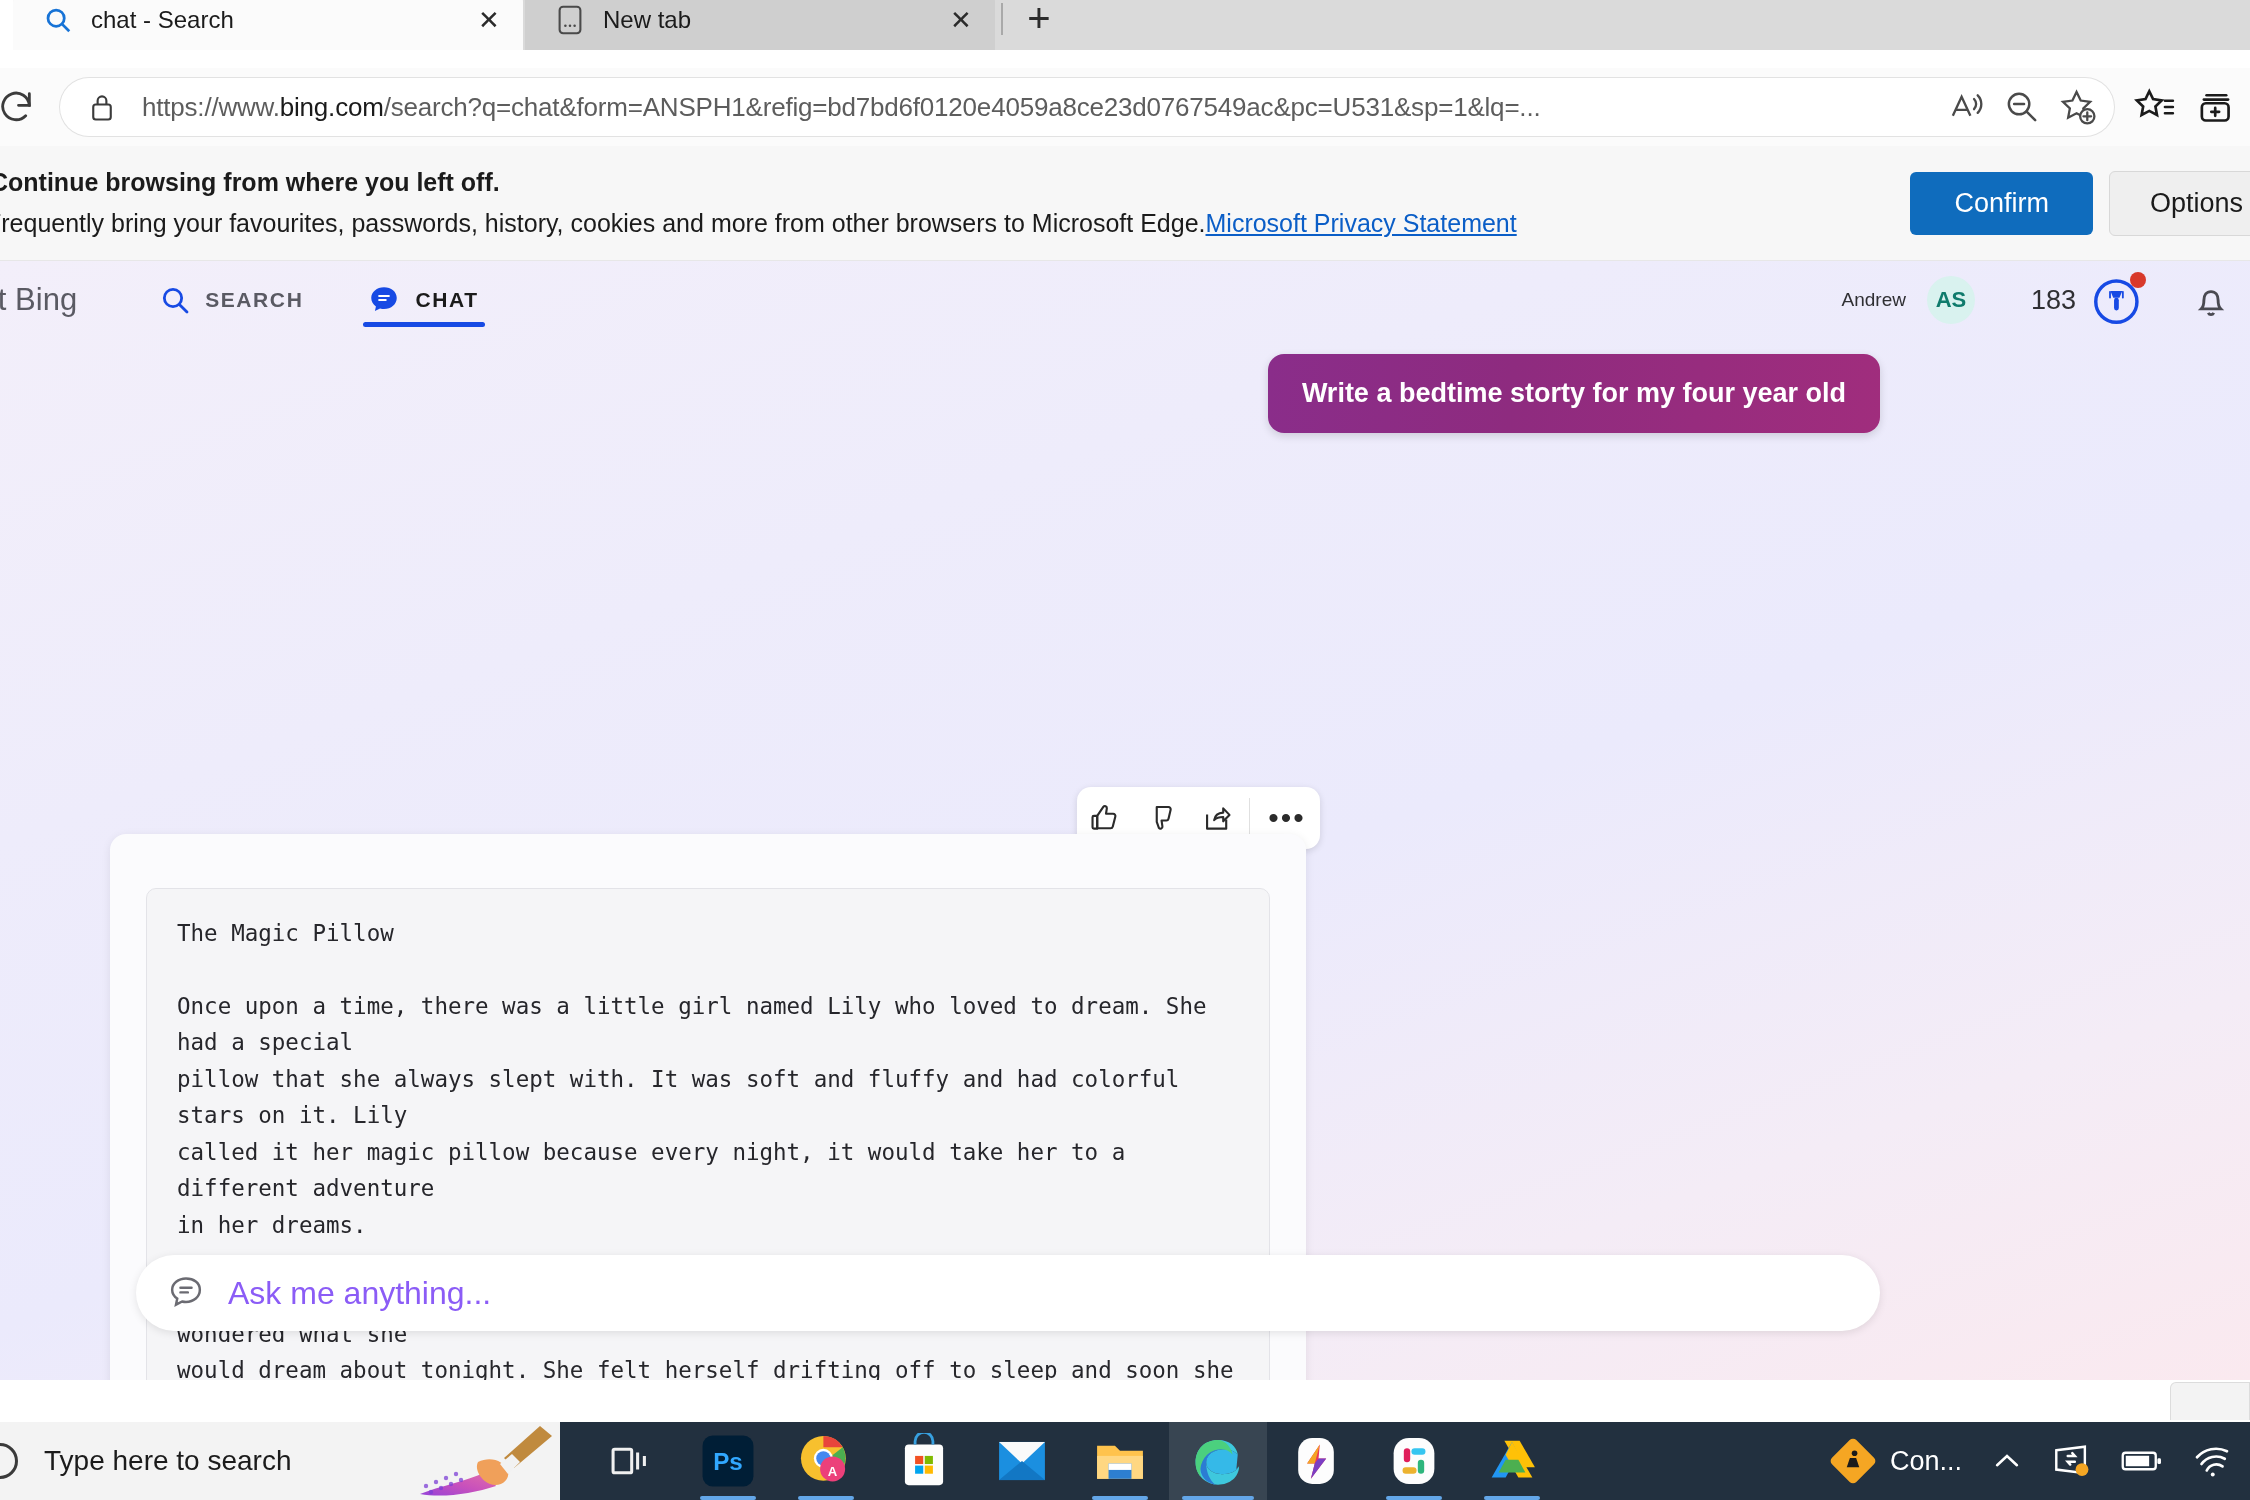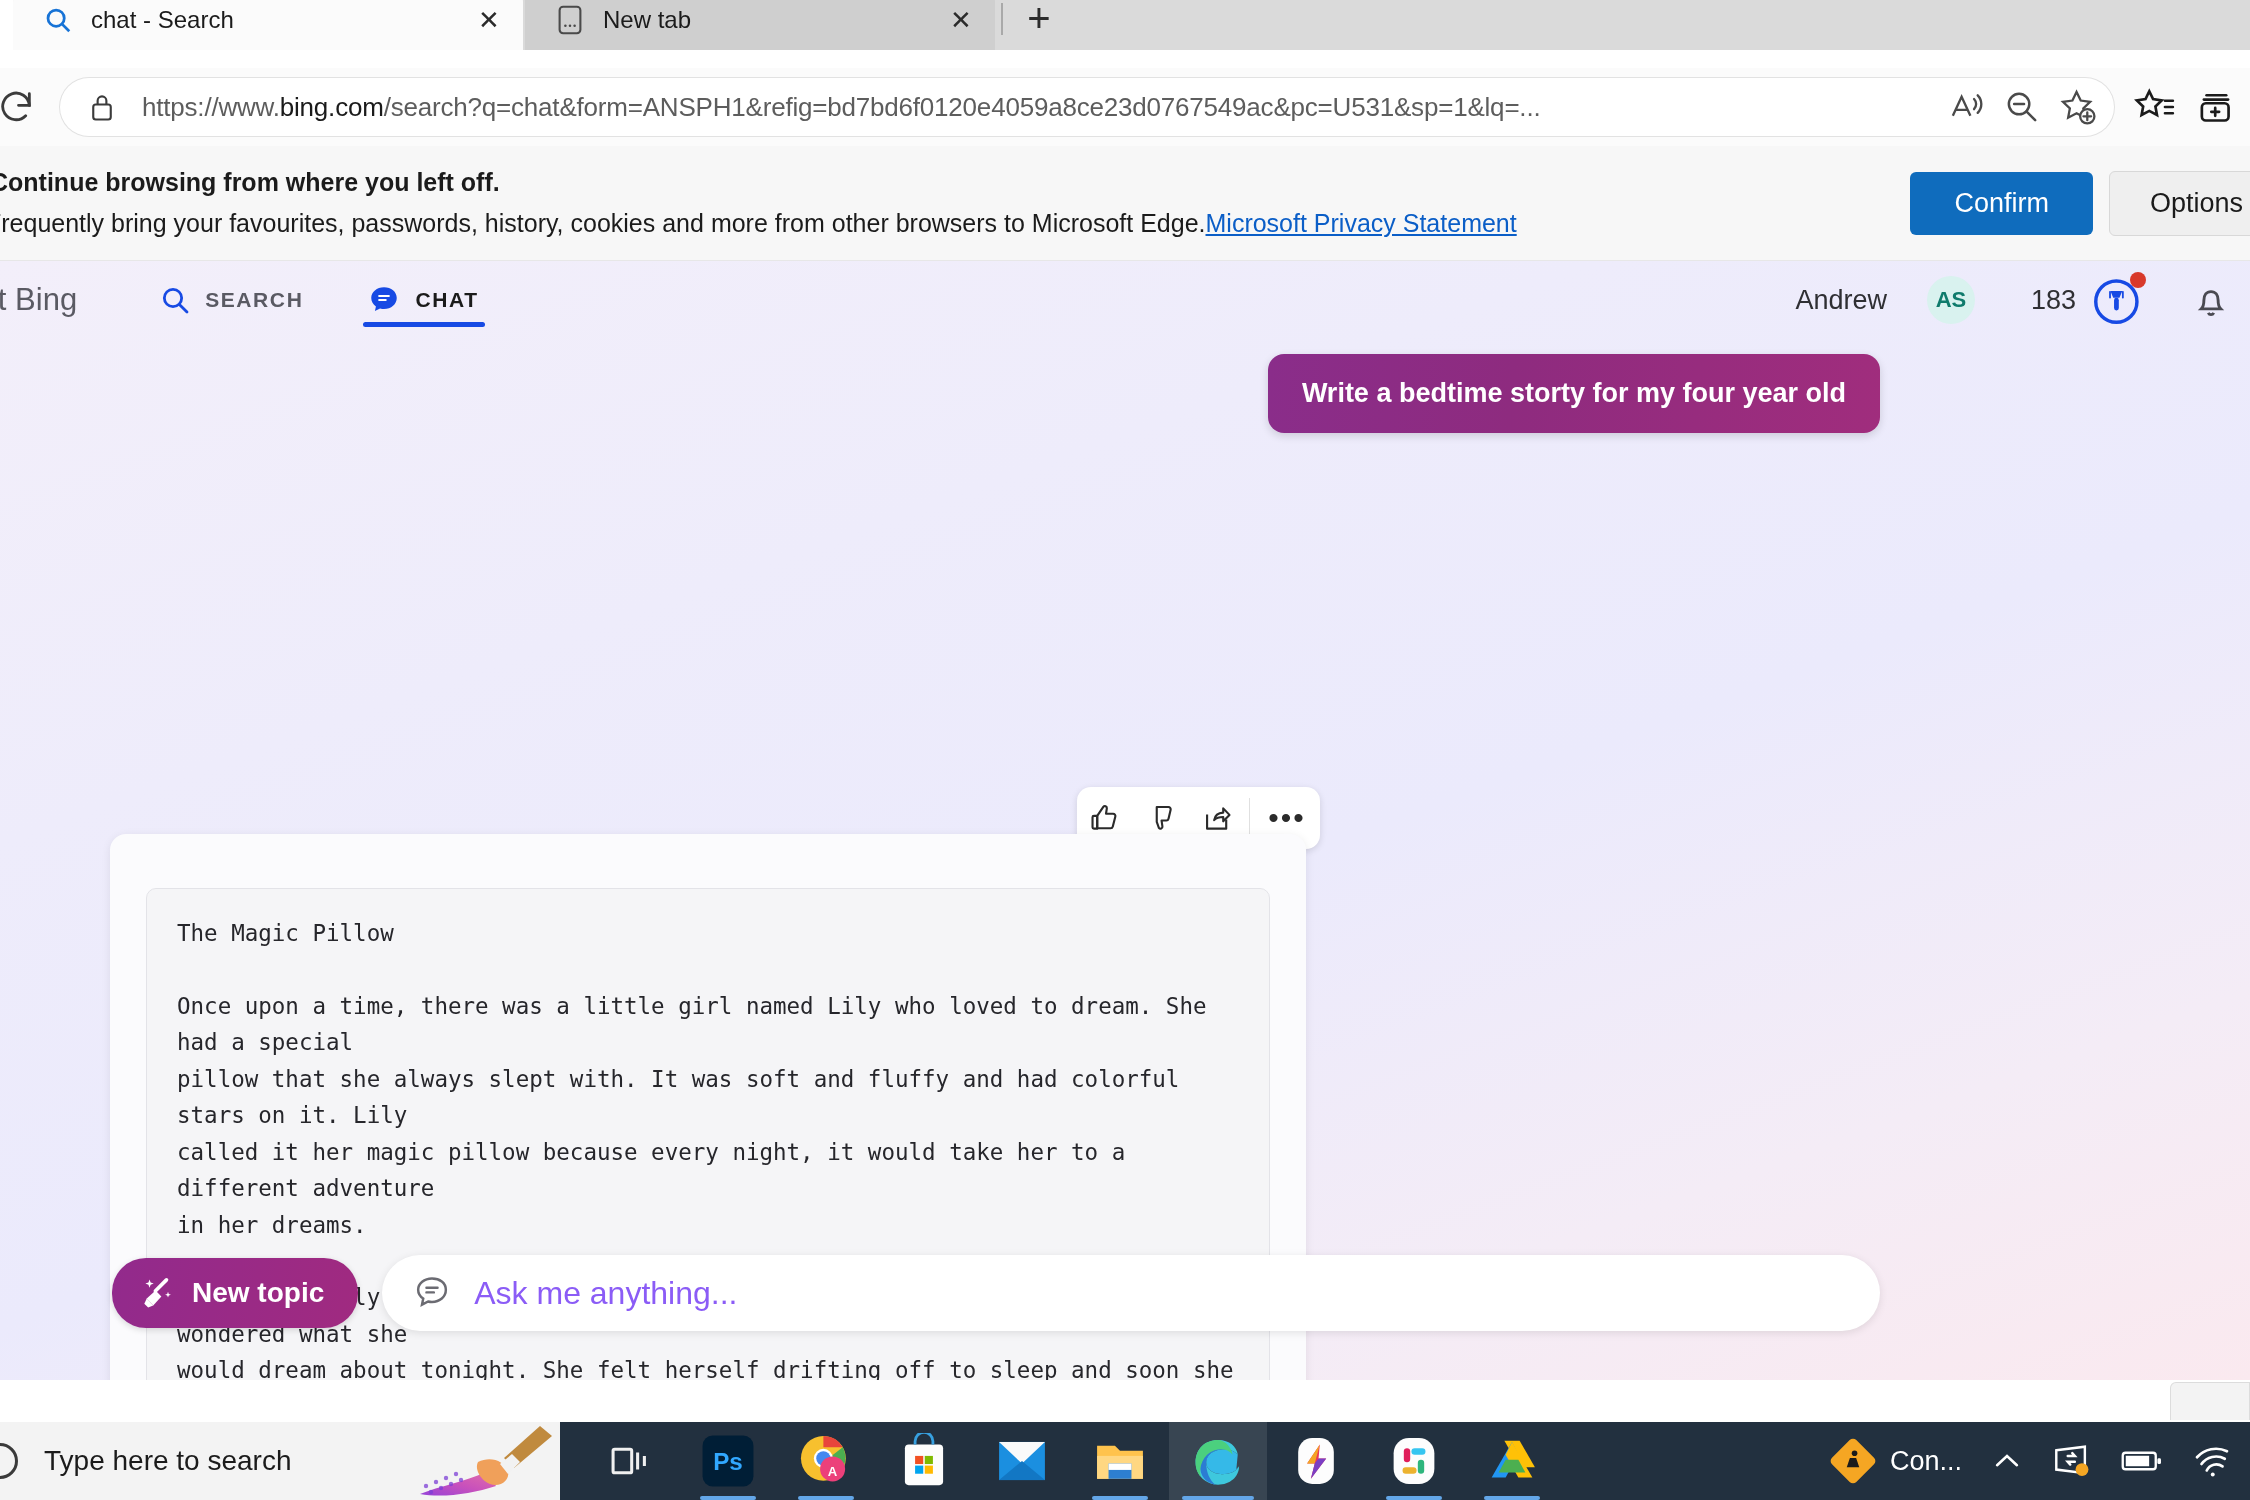--- a/index.html
+++ b/index.html
@@ -103,21 +103,21 @@
   }
   .bing-nav-label { font-size: 21px; letter-spacing: 1.6px; color: #5a5a63; font-weight: 600;}
   .bing-nav-item.active .bing-nav-label { color: #1b1b1b; }
   .bing-nav-underline {
     position: absolute; bottom: 12px; left: 0; right: -2px; height: 5px;
     background: #174ae4; border-radius: 3px;
   }
   .bing-head-right {
     margin-left: auto; display: flex; align-items: center; gap: 0; padding-right: 18px;
   }
-  .hr-name { font-size: 27px; color: #2f2f33; margin-right: 40px;}
+  .hr-name { font-size: 19px; color: #2f2f33; margin-right: 21px;}
   .hr-avatar {
     width: 48px; height: 48px; border-radius: 50%; background: #d9f2ef;
     color: #0f7b6c; font-size: 22px; font-weight: 600;
     display: flex; align-items: center; justify-content: center; margin-right: 56px;
   }
   .hr-points { font-size: 27px; color: #2f2f33; margin-right: 14px;}
   .hr-badge { position: relative; width: 56px; height: 56px; margin-right: 44px;}
   .hr-dot {
     position: absolute; top: 0px; right: 0px; width: 16px; height: 16px;
     background: #d8392b; border-radius: 50%;
@@ -405,32 +405,20 @@
 
 Lily looked around and saw a friendly fox with a red fur and a bushy tail. He smiled at her
 and said, "Follow me. I'll show you some amazing things." Lily was curious and excited. She
 got up and followed Mr. Fox through the forest.
 
 They saw a waterfall that sparkled like diamonds, a rainbow that arched over the sky, a lake
 that was filled with fish and frogs, and a cave that had crystals and gems inside. Lily was</div>
       </div>
 
       <div class="composer-row">
-        <button class="new-topic">
-          <span>
-            <svg width="40" height="40" viewBox="0 0 26 26" fill="none">
-              <path d="M18.5 4.5l-7.2 7.2" stroke="#fff" stroke-width="2.4" stroke-linecap="round"></path>
-              <path d="M11.4 11.4l-5.9 5.3 4.4 4.4 5.3-5.9z" fill="#fff"></path>
-              <path d="M5.6 16.8l4.3 4.3-3.3 1.4-2.5-2.5z" fill="#fff"></path>
-              <path d="M7.5 4.2l.7 2 2 .7-2 .7-.7 2-.7-2-2-.7 2-.7z" fill="#fff"></path>
-              <path d="M19.5 12.2l.5 1.4 1.4.5-1.4.5-.5 1.4-.5-1.4-1.4-.5 1.4-.5z" fill="#fff"></path>
-            </svg>
-          </span>
-          <span>New topic</span>
-        </button>
         <div class="askbox">
           <span>
             <svg width="40" height="40" viewBox="0 0 26 26" fill="none" stroke="#6b6b72" stroke-width="1.6">
               <path d="M13 3.6c-5 0-9 3.2-9 7.3 0 2.3 1.3 4.4 3.3 5.7l-.8 4 4-2.1c.8.2 1.7.3 2.5.3 5 0 9-3.2 9-7.9S18 3.6 13 3.6z"></path>
               <path d="M9.4 9.6h7.2M9.4 12.6h4.8" stroke-linecap="round"></path>
             </svg>
           </span>
           <span class="askbox-ph">Ask me anything...</span>
         </div>
       </div>

